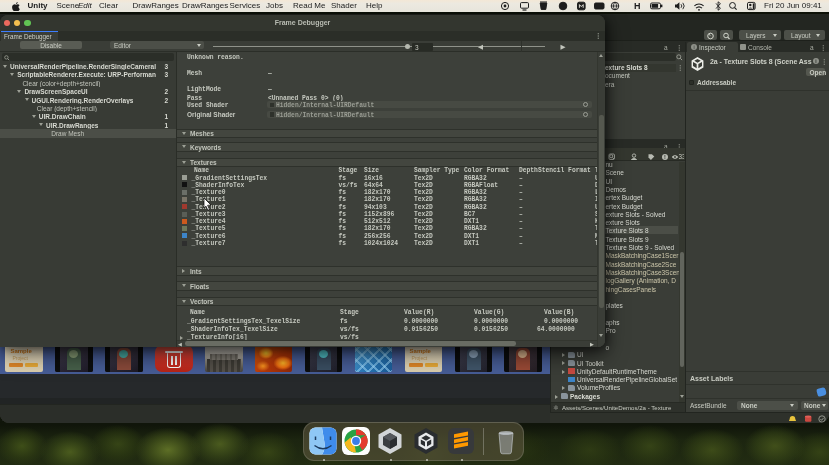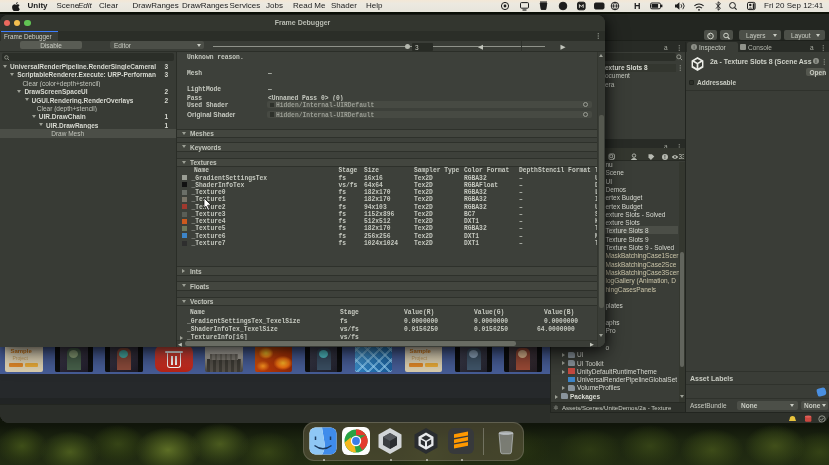--- a/index.html
+++ b/index.html
@@ -511,21 +511,21 @@
           <circle cx="204" cy="9.8" r="0.9" fill="#1d1d1d" stroke="none"></circle>
       <path d="M221 3.4 l4.4 5 -2.3 1.8 V1.8 l2.3 1.8 -4.4 5" stroke-width="0.9" fill="none"></path>
       <circle cx="237.5" cy="5.4" r="2.9"></circle>
           <path d="M239.6 7.6 l2 2" stroke-width="1.2"></path>
       <rect x="252.5" y="2.4" width="7.6" height="7.2" rx="1.4"></rect>
           <circle cx="255.3" cy="5" r="1.2" fill="#1d1d1d" stroke="none"></circle>
           <path d="M253.5 8.6 c0.8-1.6 3-1.6 3.8 0" fill="#1d1d1d" stroke="none"></path>
           <rect x="257.8" y="3.4" width="1.6" height="5.6" fill="#1d1d1d" stroke="none"></rect>
     </g>
   </svg>
-  <span style="left:764px;">Fri 20 Sep 12:41</span>
+  <span style="left:764px;">Fri 20 Jun 09:41</span>
 </div>
 
 <div id="dock" class="ab"></div>
 <div id="dockicons" class="ab" style="left:303px;top:422px;width:221px;height:39px;">
       <svg class="dicon" style="left:6px;" width="28" height="28" viewBox="0 0 28 28">
         <rect x="0.5" y="0.5" width="27" height="27" rx="6" fill="#fff"></rect>
         <path d="M13 .5 h8.5 a6 6 0 0 1 6 6 v15 a6 6 0 0 1-6 6 H13 c3-4 3-9 2.2-13.5 C14.5 9.5 13.6 4.5 13 .5 Z" fill="#3f8ceb"></path>
         <path d="M.5 6.5 a6 6 0 0 1 6-6 H13 c.6 4 1.5 9 2.2 13.5 C16 18.5 16 23.5 13 27.5 H6.5 a6 6 0 0 1-6-6 Z" fill="#8fc7f5"></path>
         <path d="M6.5 9.5 v3.5 M21.5 9.5 v3.5" stroke="#1c3a5e" stroke-width="1.5"></path>
         <path d="M5.5 18.5 q8.5 6.5 17 0" stroke="#1c3a5e" stroke-width="1.5" fill="none"></path>

